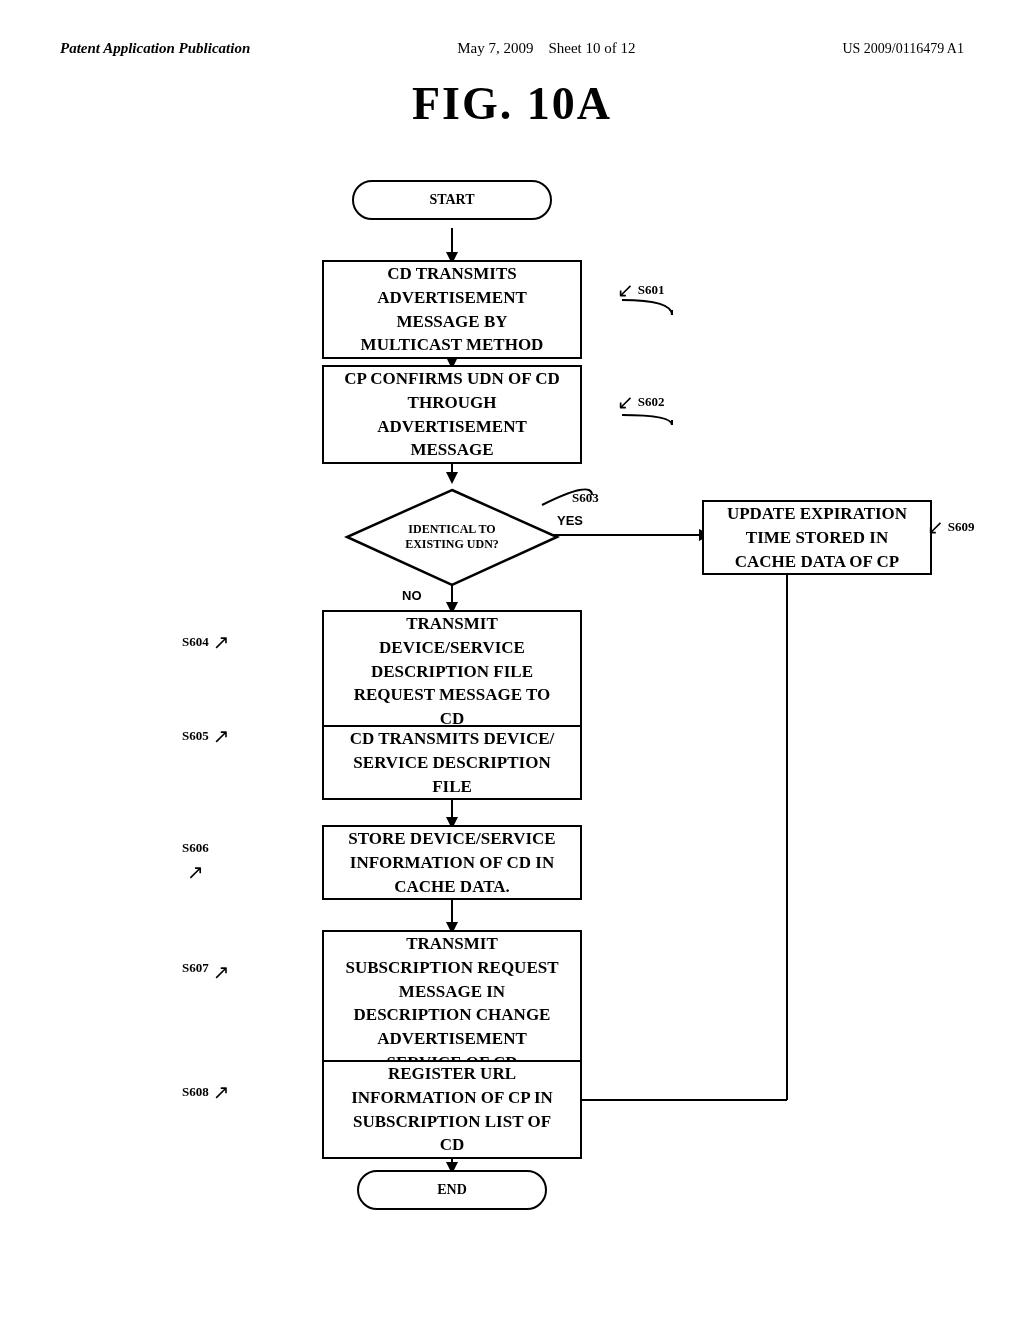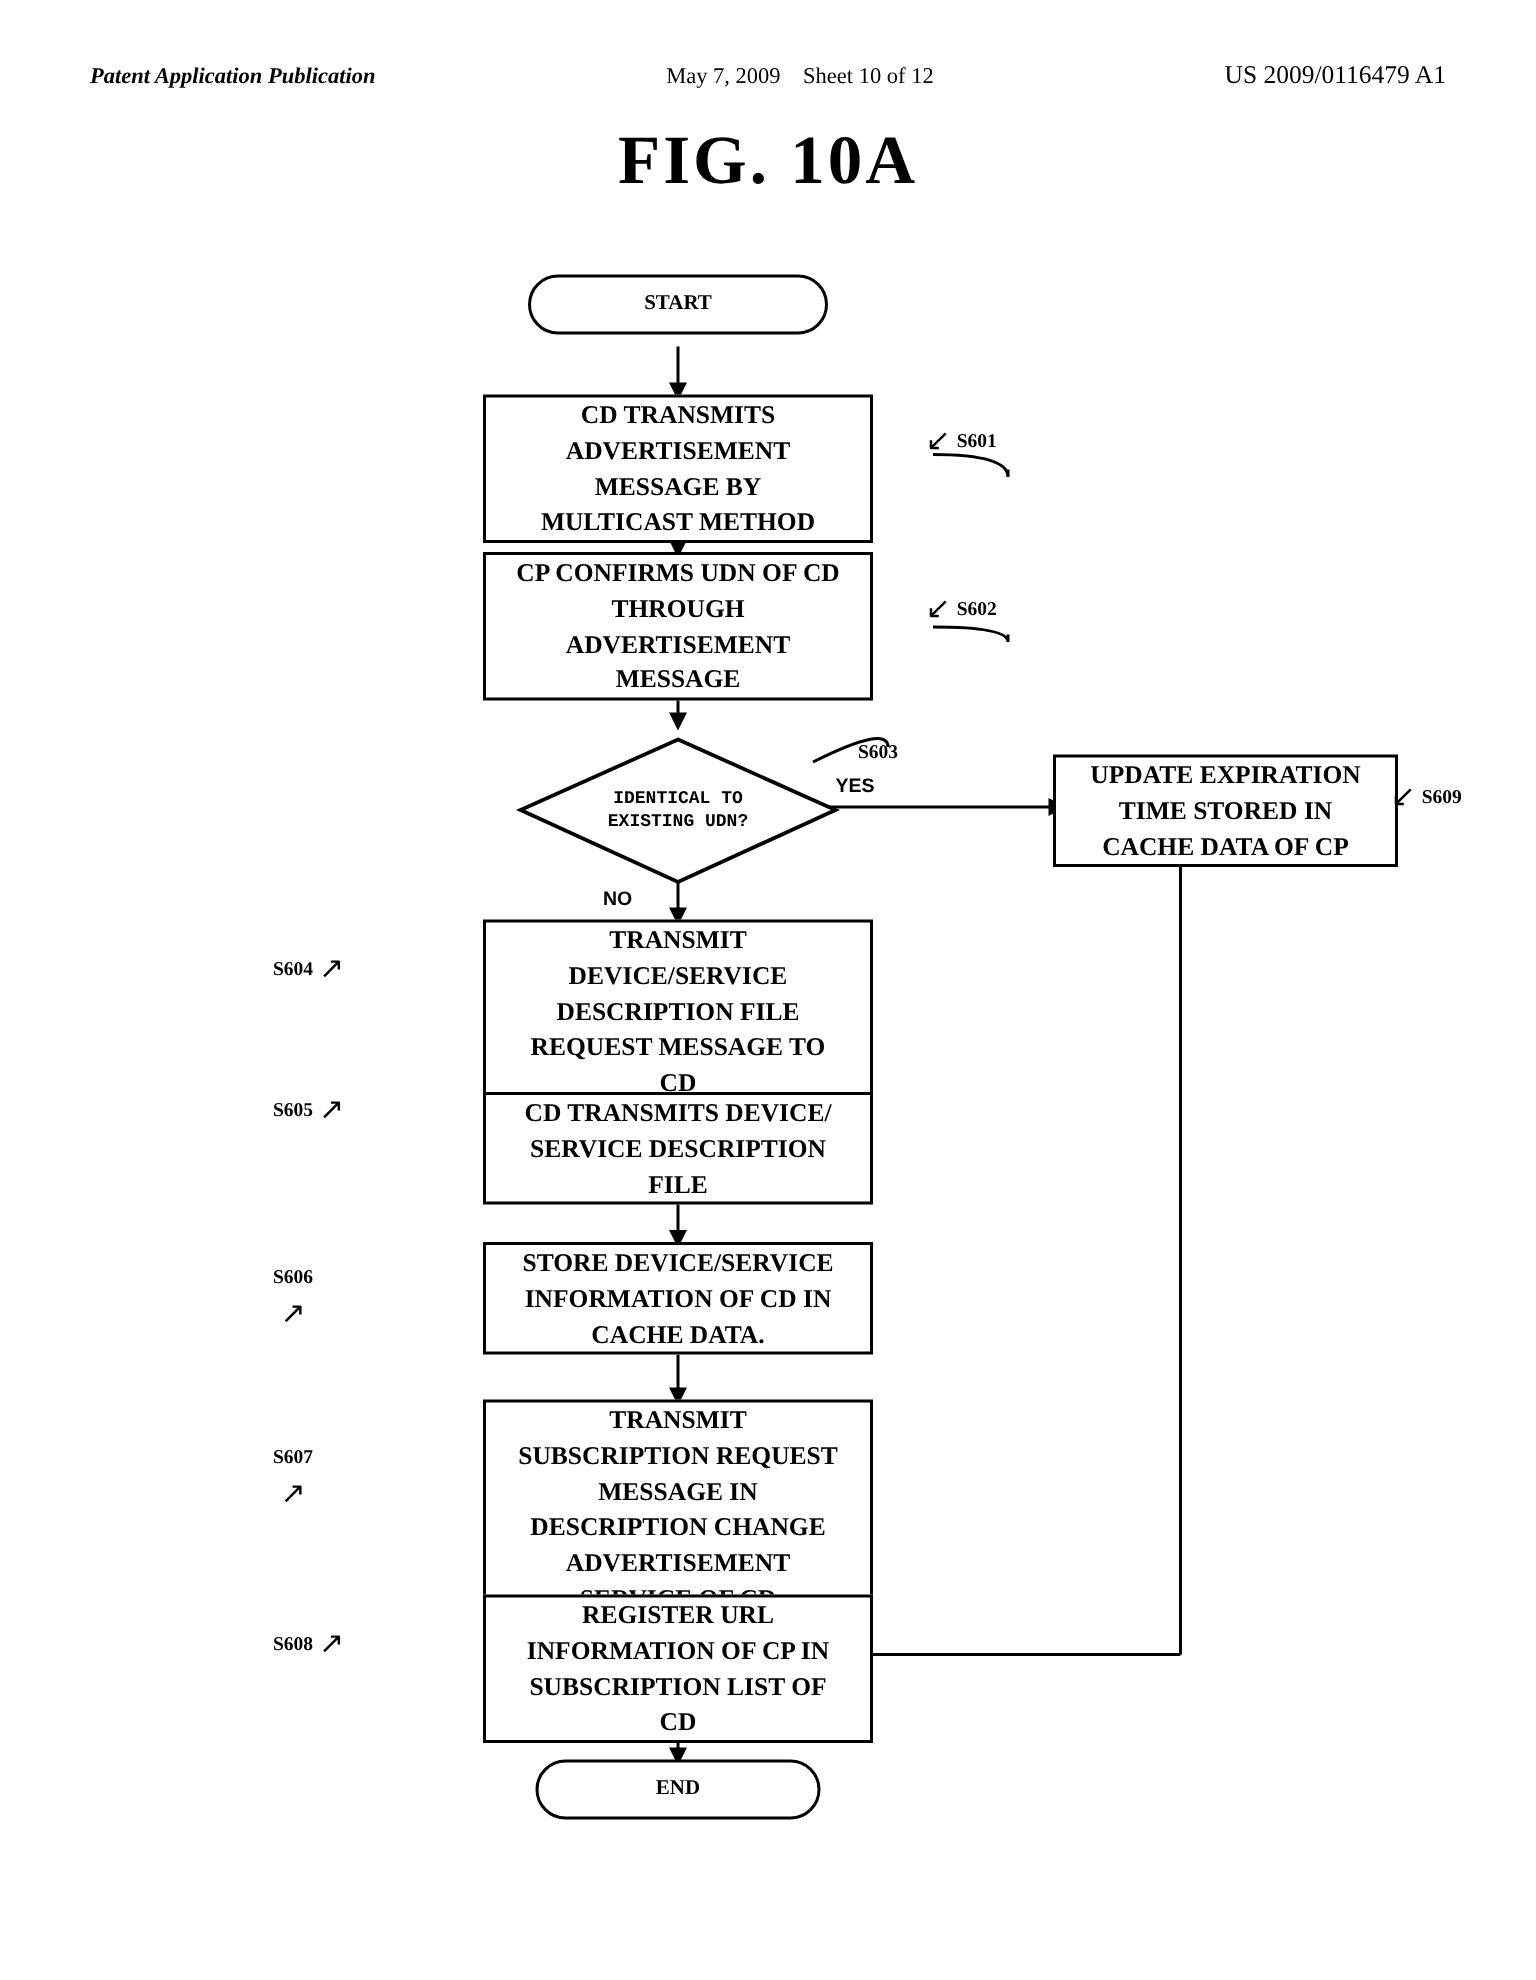--- a/index.html
+++ b/index.html
@@ -31,21 +31,21 @@
       font-weight: bold;
       font-style: italic;
     }
 
     .header-center {
       font-size: 15px;
       text-align: center;
     }
 
     .header-right {
-      font-size: 17px;
+      font-size: 14px;
     }
 
     .fig-title {
       text-align: center;
       font-size: 46px;
       font-weight: bold;
       margin: 20px 0 30px 0;
       letter-spacing: 2px;
     }
 
@@ -175,21 +175,21 @@
     </div>
     <div style="position:absolute; left:555px; top:230px; font-size:13px; font-weight:bold; display:flex; align-items:center; gap:4px;">
       <span style="font-size:20px; font-weight:normal;">↙</span>
       <span>S602</span>
     </div>
 
     <div style="position:absolute; left:280px; top:325px; width:220px; height:105px;">
       <svg width="220" height="105" viewBox="0 0 220 105">
         <polygon points="110,5 215,52 110,100 5,52" fill="white" stroke="black" stroke-width="2.5"></polygon>
       </svg>
-      <div style="position:absolute; top:50%; left:50%; transform:translate(-50%,-50%); text-align:center; font-size:12px; font-weight:bold; line-height:1.3; width:130px;font-family:Liberation Mono, monospace;">
+      <div style="position:absolute; top:50%; left:50%; transform:translate(-50%,-50%); text-align:center; font-size:12px; font-weight:bold; line-height:1.3; width:130px;">
         <span>IDENTICAL TO EXISTING UDN?</span>
       </div>
     </div>
 
     <div style="position:absolute; left:510px; top:330px; font-size:13px; font-weight:bold; display:flex; align-items:center; gap:4px;">
       <span>S603</span>
     </div>
 
     <div style="position:absolute; left:260px; top:450px;">
       <div class="shape-rect">
@@ -229,21 +229,21 @@
     <div style="position:absolute; left:120px; top:680px; font-size:13px; font-weight:bold; display:flex; align-items:center; gap:4px;flex-direction:column;">
       <span>S606</span>
       <span style="font-size:20px; font-weight:normal;">↗</span>
     </div>
 
     <div style="position:absolute; left:260px; top:770px;">
       <div class="shape-rect">
         <span>TRANSMIT SUBSCRIPTION REQUEST MESSAGE IN DESCRIPTION CHANGE ADVERTISEMENT SERVICE OF CD</span>
       </div>
     </div>
-    <div style="position:absolute; left:120px; top:800px; font-size:13px; font-weight:bold; display:flex; align-items:center; gap:4px;flex-direction:column;">
+    <div style="position:absolute; left:120px; top:800px; font-size:13px; font-weight:bold; display:flex; align-items:flex-start; gap:4px;">
       <span>S607</span>
       <span style="font-size:20px; font-weight:normal;">↗</span>
     </div>
 
     <div style="position:absolute; left:260px; top:900px;">
       <div class="shape-rect">
         <span>REGISTER URL INFORMATION OF CP IN SUBSCRIPTION LIST OF CD</span>
       </div>
     </div>
     <div style="position:absolute; left:120px; top:920px; font-size:13px; font-weight:bold; display:flex; align-items:center; gap:4px;">

